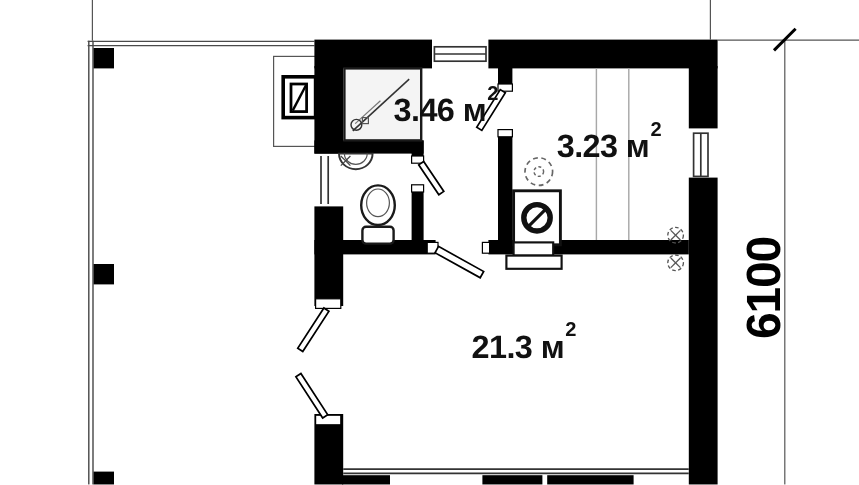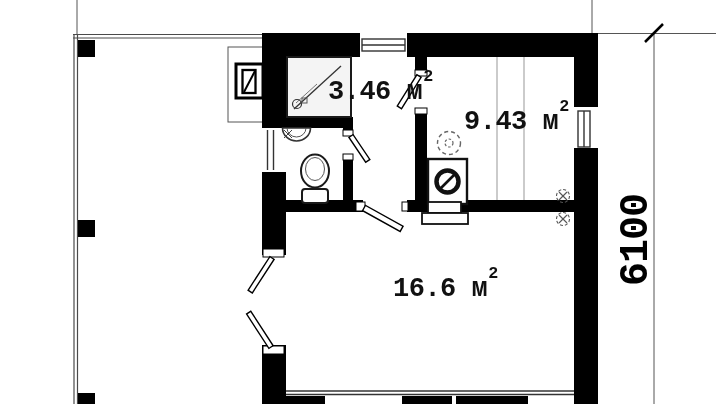--- a/index.html
+++ b/index.html
@@ -1,17 +1,17 @@
 <!DOCTYPE html>
 <html><head>
 <meta charset="utf-8">
 <style>
   html,body{margin:0;padding:0;background:#ffffff;}
   #stage{position:relative;width:716px;height:404px;background:#ffffff;overflow:hidden;
-         font-family:Liberation Mono, monospace;}
+         font-family:Liberation Sans, sans-serif;}
   #plan-svg{position:absolute;left:0;top:0;}
   .label{position:absolute;font-weight:bold;color:#111;font-size:27px;
          letter-spacing:-0.5px;white-space:nowrap;line-height:1;}
   .label sup{font-size:0.62em;position:relative;top:-0.45em;line-height:0;margin-left:1px;}
   #dim-label{position:absolute;left:591px;top:219px;width:92px;height:42px;
              transform:rotate(-90deg);font-weight:bold;color:#000;font-size:40px;
              text-align:center;line-height:42px;letter-spacing:-1px;}
 </style>
 </head>
 <body>
@@ -143,17 +143,17 @@
     <circle cx="563" cy="196" r="6.5" stroke-dasharray="3 2"></circle>
     <line x1="559" y1="192" x2="567" y2="200"></line>
     <line x1="567" y1="192" x2="559" y2="200"></line>
     <circle cx="563" cy="219" r="6.5" stroke-dasharray="3 2"></circle>
     <line x1="559" y1="215" x2="567" y2="223"></line>
     <line x1="567" y1="215" x2="559" y2="223"></line>
   </g>
 </svg>
 
 <div class="label" style="left:328px;top:79px"><span>3.46 м</span><sup>2</sup></div>
-<div class="label" style="left:464px;top:109px"><span>9.43 м</span><sup>2</sup></div>
-<div class="label" style="left:393px;top:276px"><span>16.6 м</span><sup>2</sup></div>
+<div class="label" style="left:464px;top:109px"><span>3.23 м</span><sup>2</sup></div>
+<div class="label" style="left:393px;top:276px"><span>21.3 м</span><sup>2</sup></div>
 
 <div id="dim-label">6100</div>
 </div>
 
 </body></html>

